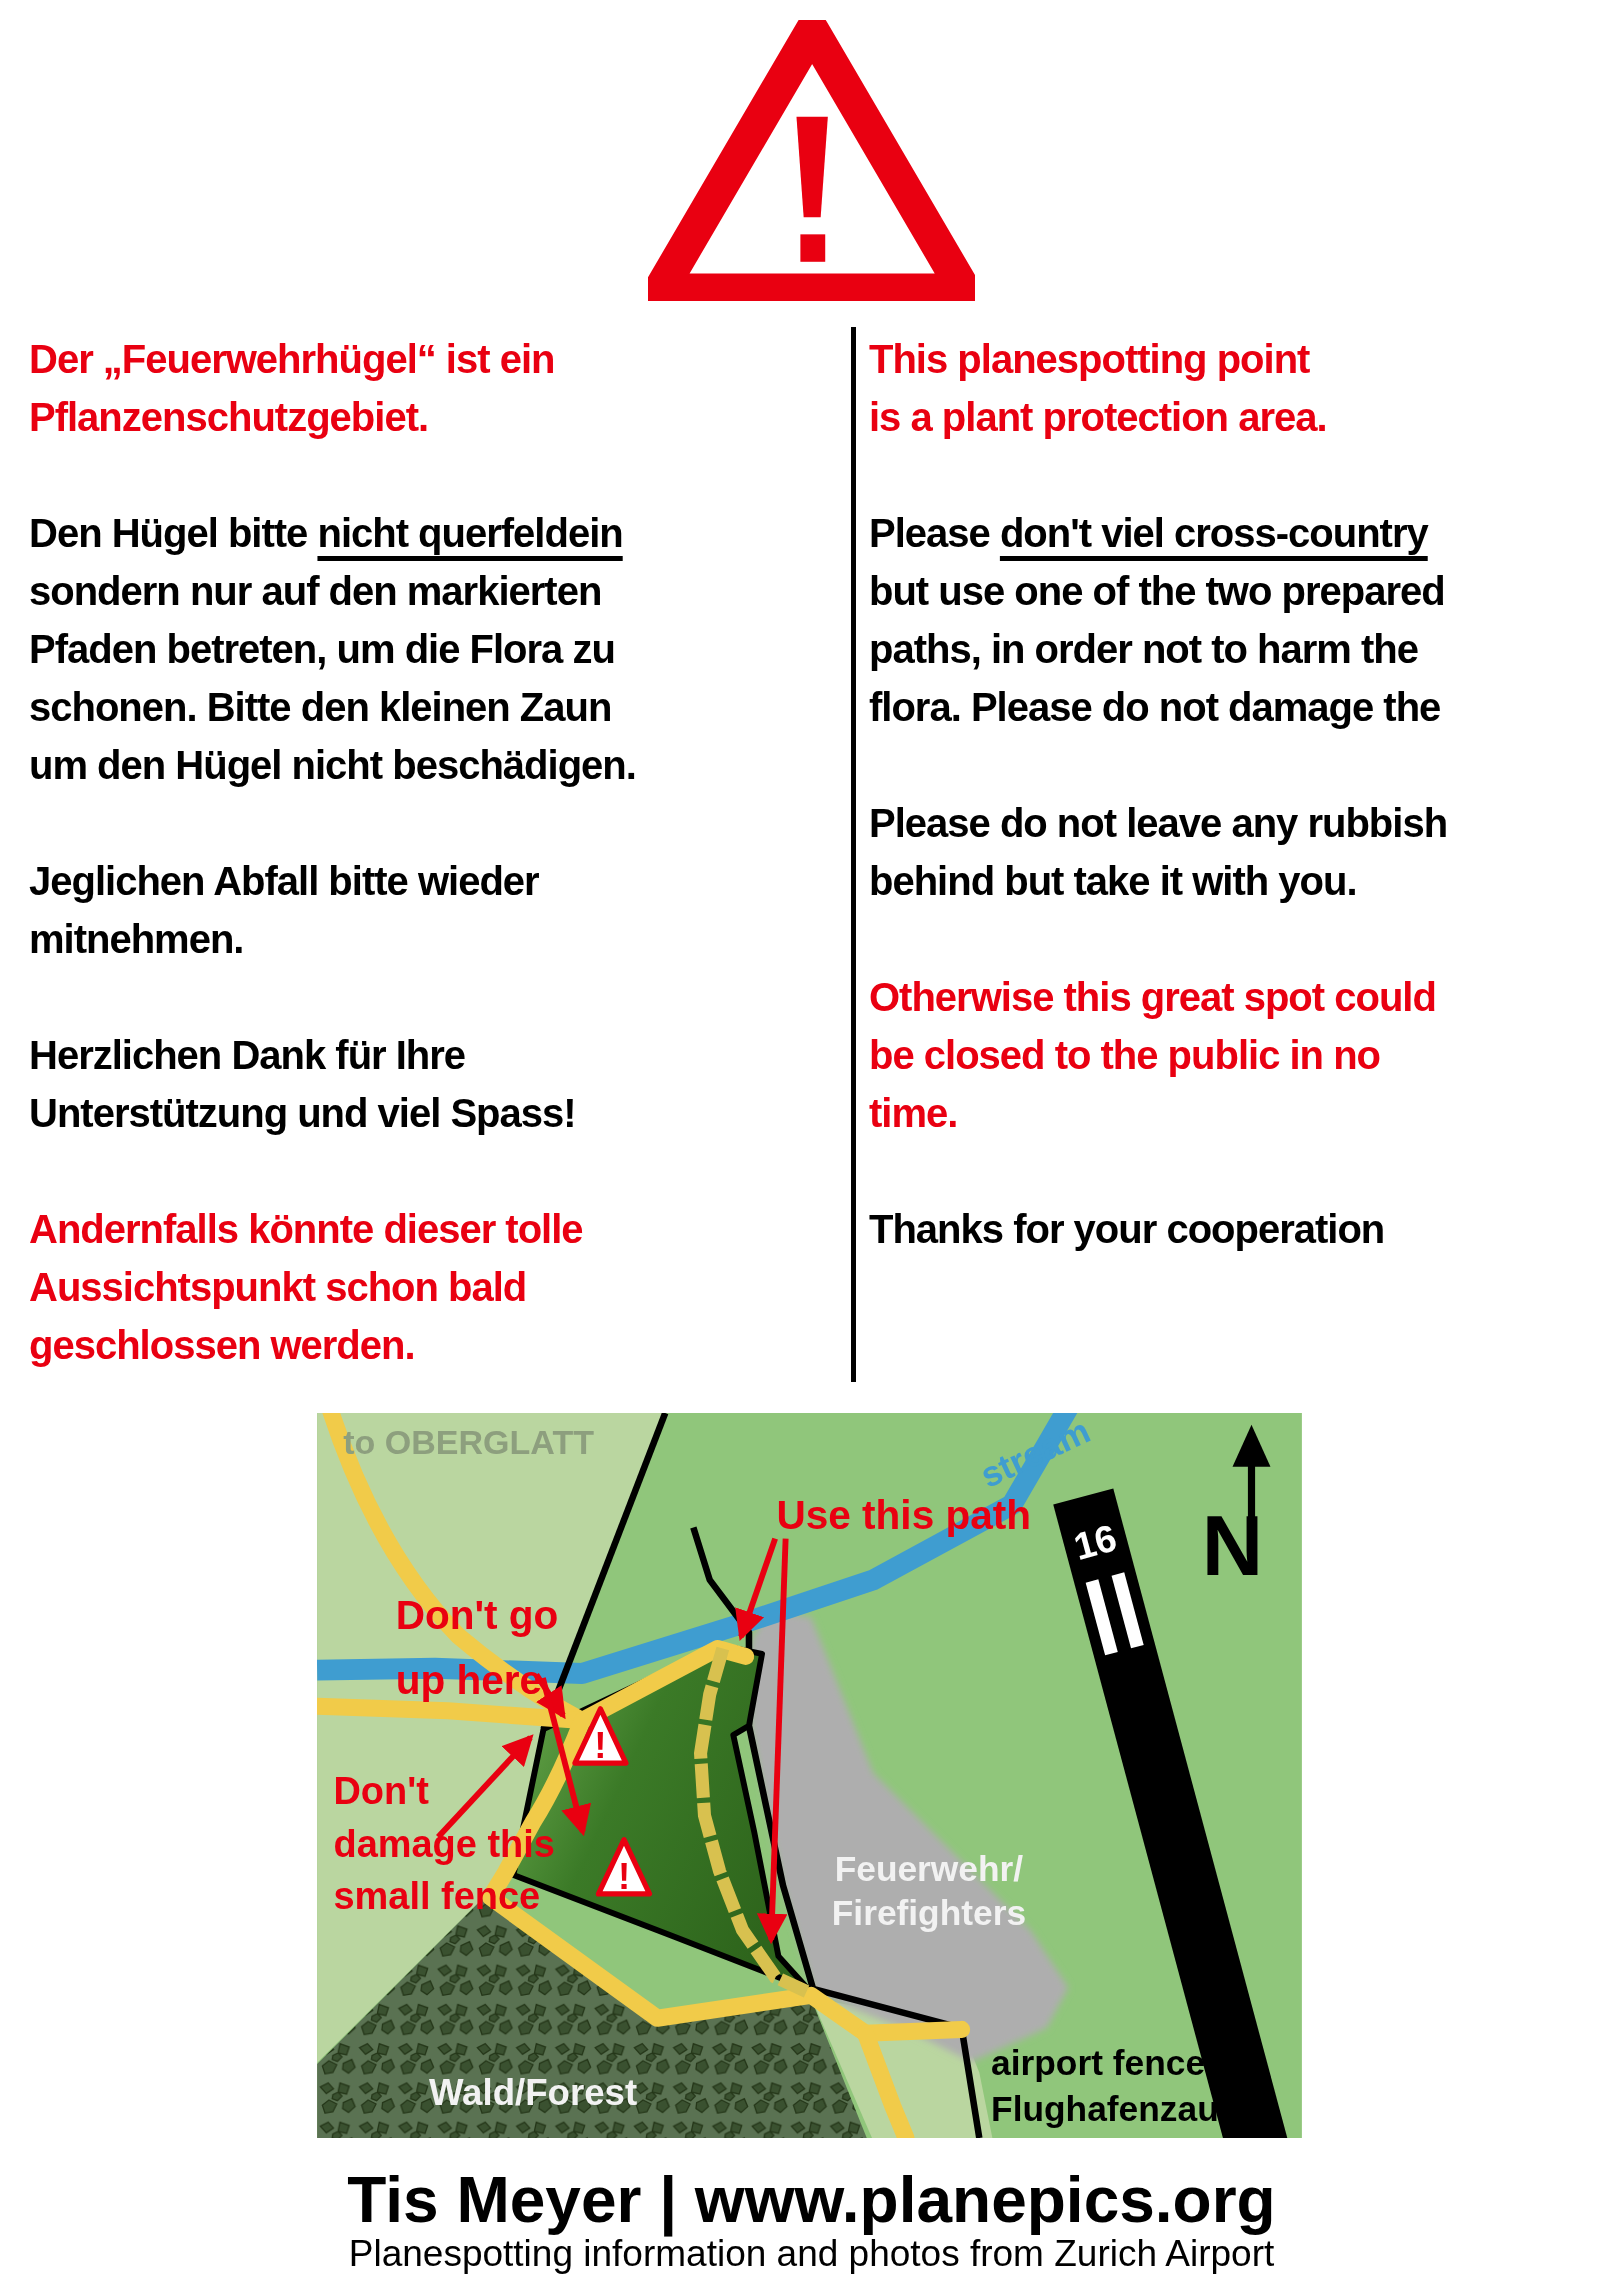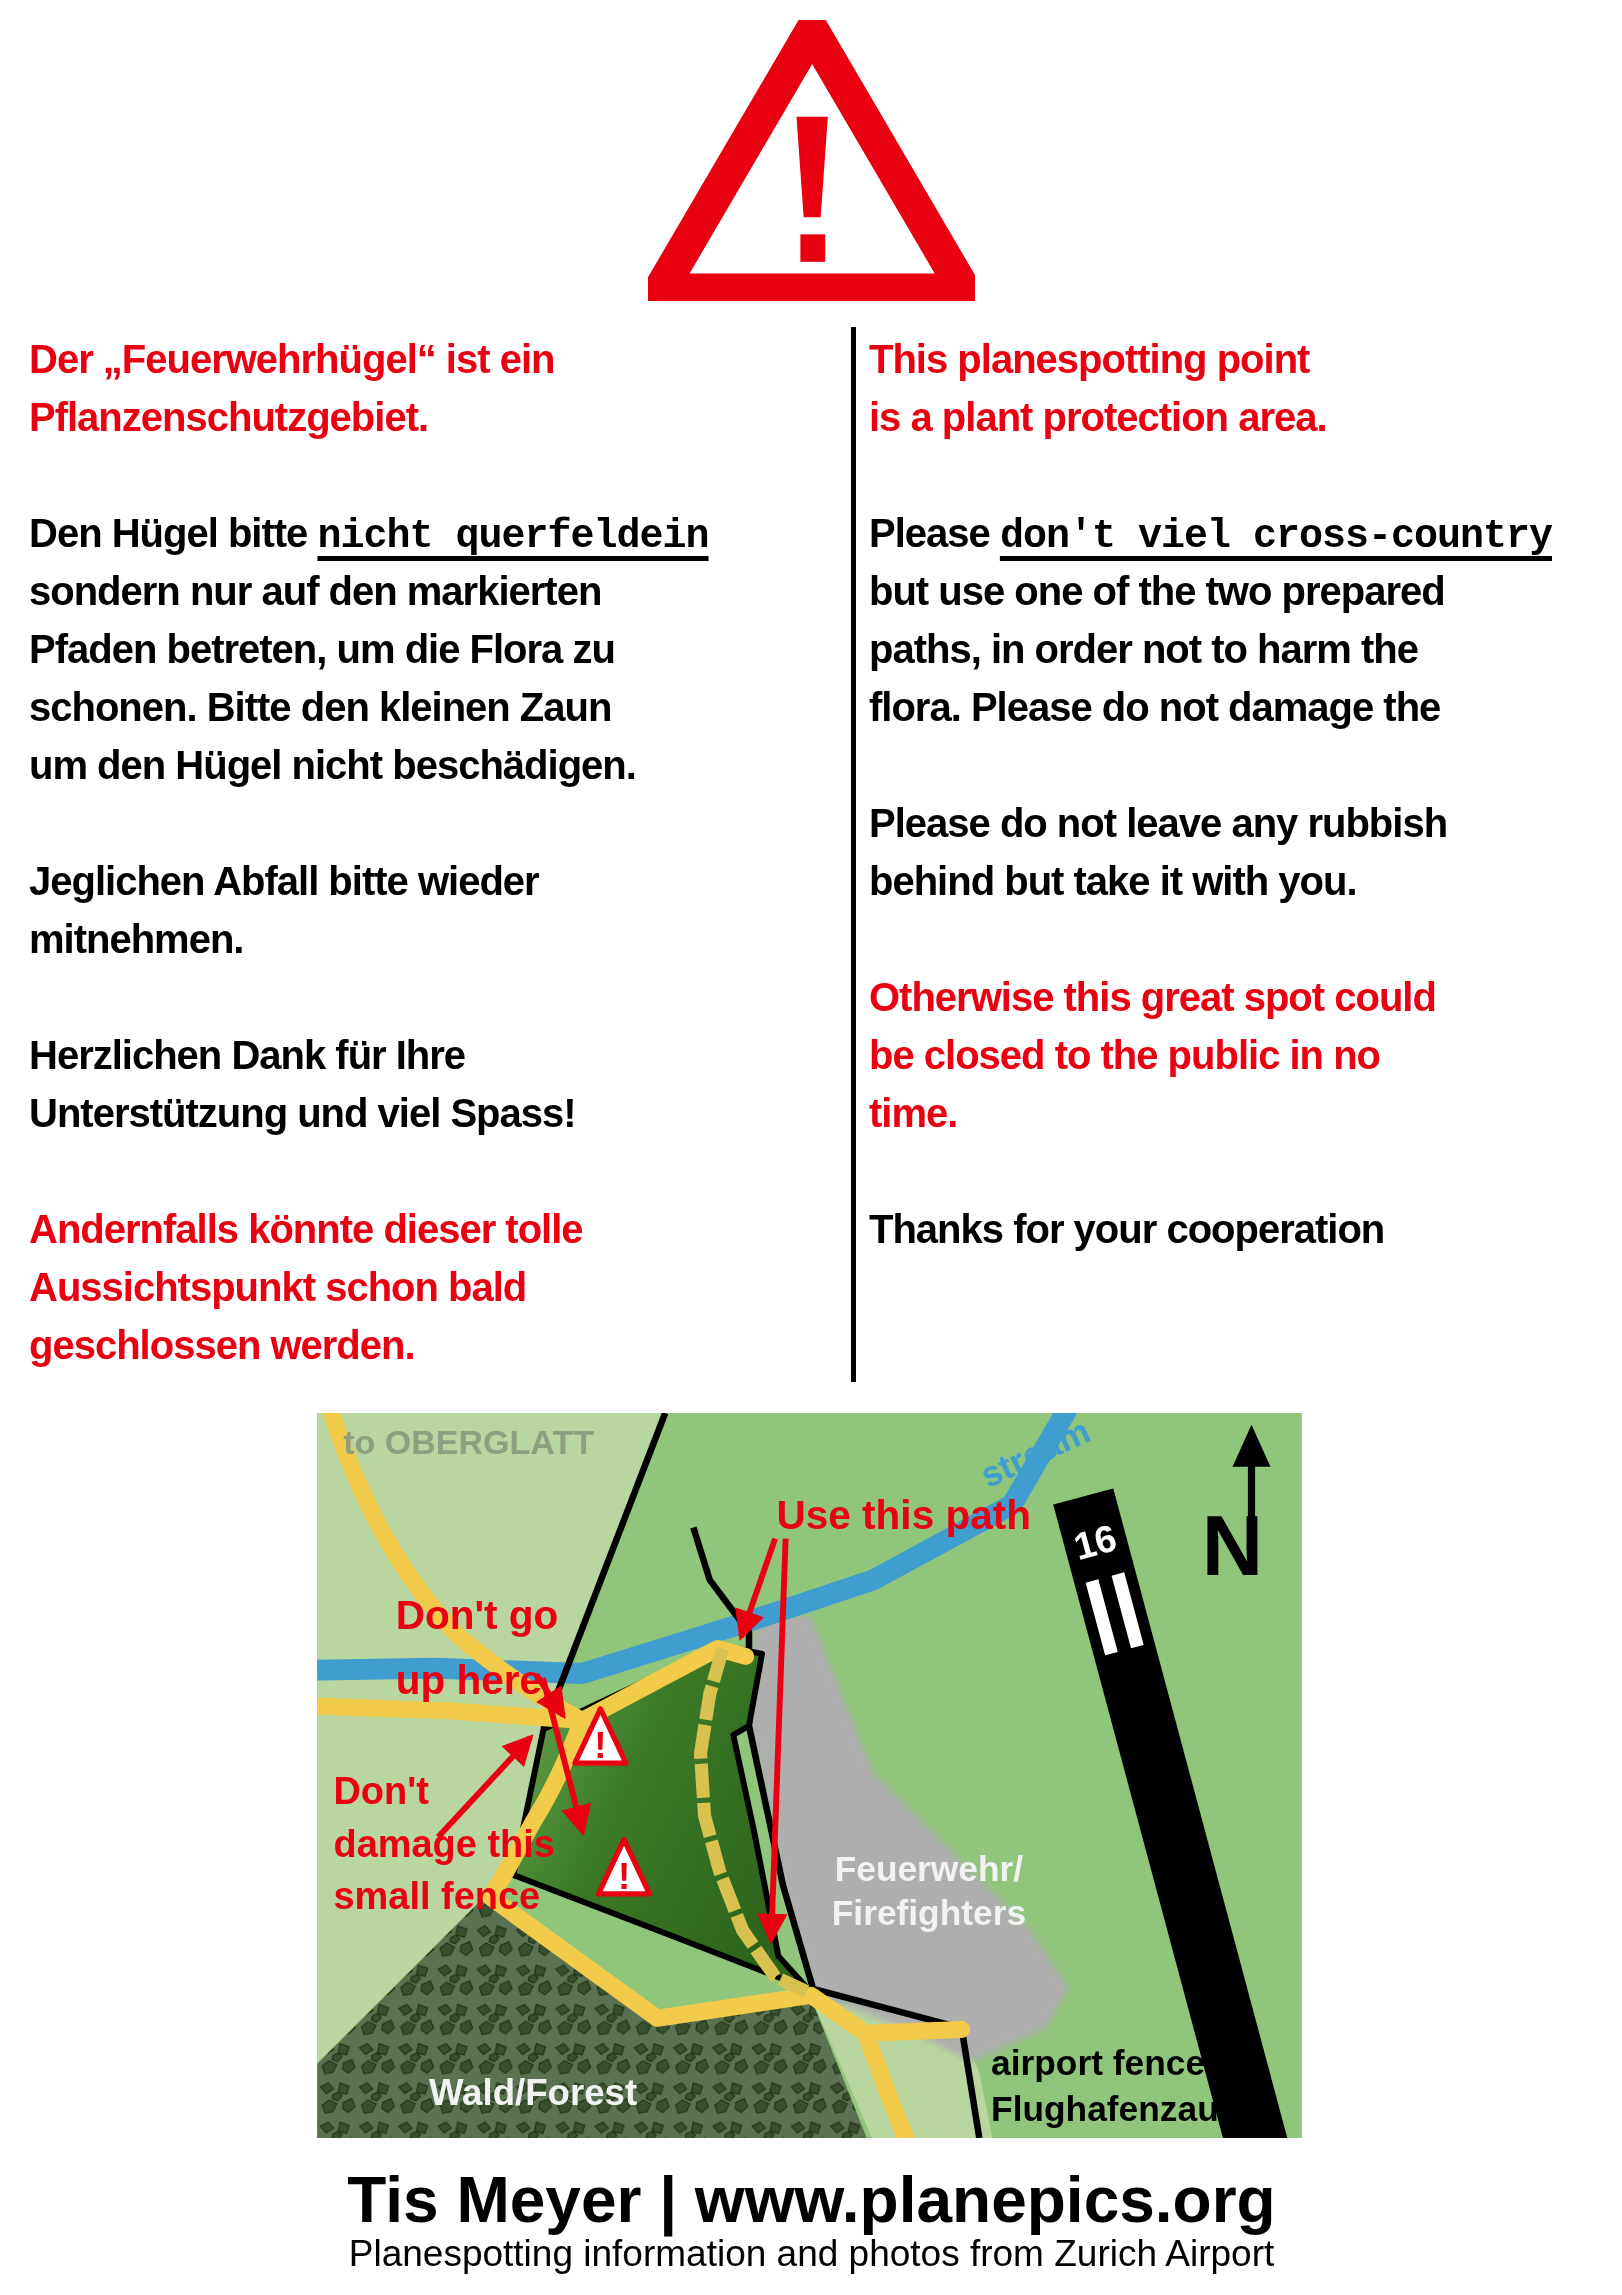--- a/index.html
+++ b/index.html
@@ -11,21 +11,21 @@
   .warn-tri{position:absolute;left:648px;top:19.6px;width:327px;height:281px;}
   
   .col{position:absolute;top:330px;font-weight:bold;font-size:40px;line-height:58px;
        letter-spacing:-1px;color:#000;white-space:nowrap;}
   .col-left{left:29px;width:792px;}
   .col-right{left:869px;width:726px;}
   .para{margin:0 0 58px 0;}
   .para:last-child{margin-bottom:0;}
   .para.red{color:var(--red,#e90011);}
   .tline{height:58px;}
-  .u{text-decoration:underline;text-decoration-thickness:5.2px;text-underline-offset:8.5px;font-family:Liberation Mono, monospace;}
+  .u{text-decoration:underline;text-decoration-thickness:5.2px;text-underline-offset:8.5px;}
   .divider{position:absolute;left:851px;top:327px;width:4.6px;height:1055px;background:#000;}
   
   .map{position:absolute;left:317px;top:1413px;width:985px;height:725px;}
   
   .footer-1{position:absolute;left:0;top:2163px;width:1623px;text-align:center;
             font-weight:bold;font-size:64px;color:#000;}
   .footer-2{position:absolute;left:0;top:2233px;width:1623px;text-align:center;
             font-weight:normal;font-size:37px;color:#000;}
 </style>
 </head>

